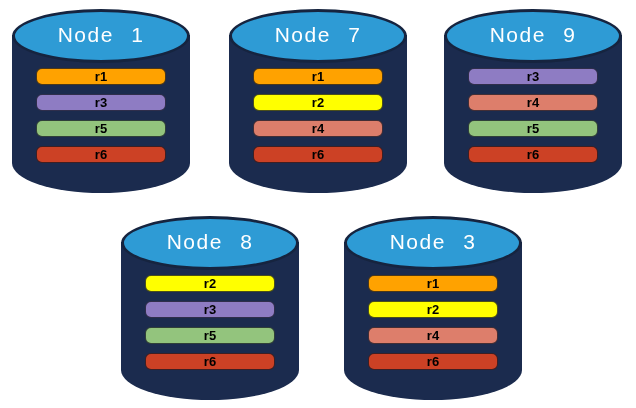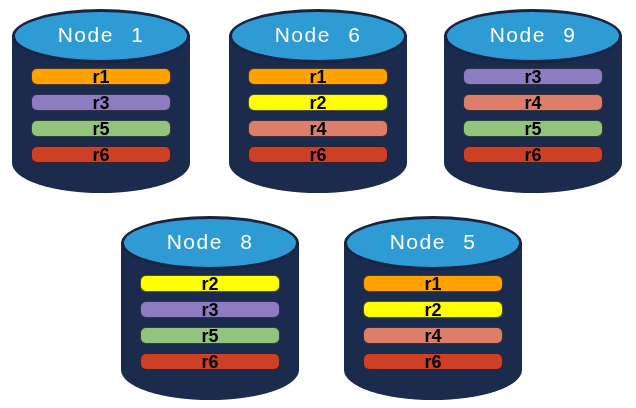--- a/index.html
+++ b/index.html
@@ -47,29 +47,29 @@
   .bars {
     position: absolute;
     left: 0; right: 0; top: 59px;
     display: flex;
     flex-direction: column;
     align-items: center;
     gap: 9px;
     z-index: 3;
   }
   .bar {
-    width: 140px;
+    width: 130px;
     height: 17px;
     box-sizing: border-box;
     border: 1.5px solid rgba(15, 20, 35, 0.75);
     border-radius: 6px;
     display: flex;
     align-items: center;
     justify-content: center;
-    font-size: 18px;
+    font-size: 13px;
     font-weight: bold;
     color: #000000;
     line-height: 1;
   }
   
   .node-0 { left: 12px;  top: 9px;   }
   .node-1 { left: 229px; top: 9px;   }
   .node-2 { left: 444px; top: 9px;   }
   .node-3 { left: 121px; top: 216px; }
   .node-4 { left: 344px; top: 216px; }
@@ -88,21 +88,21 @@
       <div class="bar" style="background-color: rgb(255, 162, 0);">r1</div>
       <div class="bar" style="background-color: rgb(142, 124, 195);">r3</div>
       <div class="bar" style="background-color: rgb(147, 196, 125);">r5</div>
       <div class="bar" style="background-color: rgb(204, 65, 37);">r6</div>
     </div>
   </div>
 
   <div class="cylinder node-1">
     <div class="cyl-body"></div>
     <div class="cyl-top">
-      <span class="node-title">Node 6</span>
+      <span class="node-title">Node 7</span>
     </div>
     <div class="bars">
       <div class="bar" style="background-color: rgb(255, 162, 0);">r1</div>
       <div class="bar" style="background-color: rgb(255, 255, 0);">r2</div>
       <div class="bar" style="background-color: rgb(221, 126, 107);">r4</div>
       <div class="bar" style="background-color: rgb(204, 65, 37);">r6</div>
     </div>
   </div>
 
   <div class="cylinder node-2">
@@ -127,21 +127,21 @@
       <div class="bar" style="background-color: rgb(255, 255, 0);">r2</div>
       <div class="bar" style="background-color: rgb(142, 124, 195);">r3</div>
       <div class="bar" style="background-color: rgb(147, 196, 125);">r5</div>
       <div class="bar" style="background-color: rgb(204, 65, 37);">r6</div>
     </div>
   </div>
 
   <div class="cylinder node-4">
     <div class="cyl-body"></div>
     <div class="cyl-top">
-      <span class="node-title">Node 5</span>
+      <span class="node-title">Node 3</span>
     </div>
     <div class="bars">
       <div class="bar" style="background-color: rgb(255, 162, 0);">r1</div>
       <div class="bar" style="background-color: rgb(255, 255, 0);">r2</div>
       <div class="bar" style="background-color: rgb(221, 126, 107);">r4</div>
       <div class="bar" style="background-color: rgb(204, 65, 37);">r6</div>
     </div>
   </div>
 
 </div>

